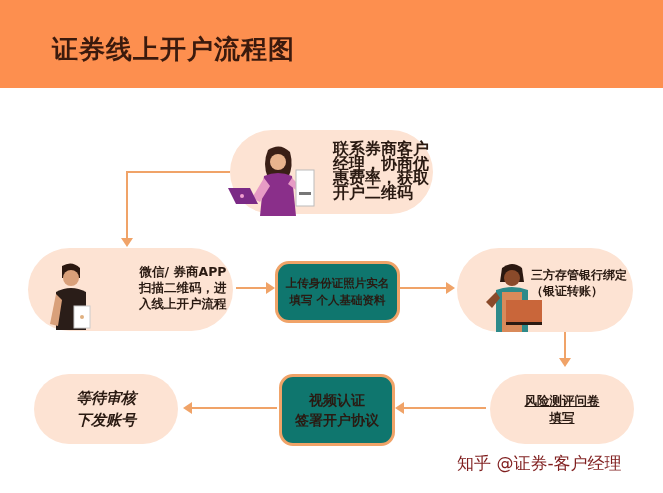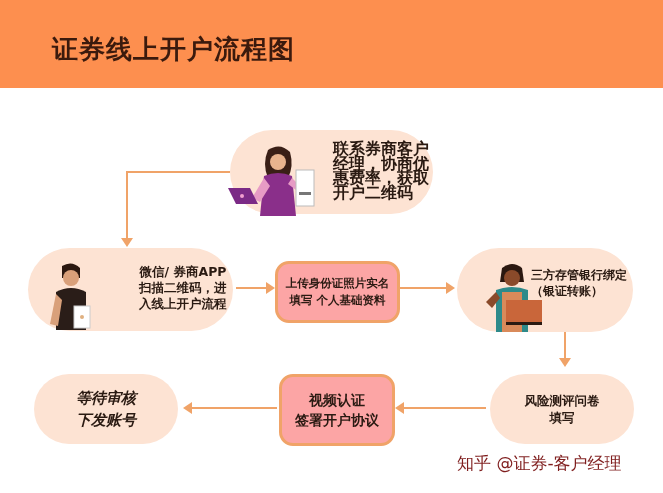--- a/index.html
+++ b/index.html
@@ -1,21 +1,21 @@
 <!DOCTYPE html>
 <html><head>
 <meta charset="utf-8">
 <style>
   html, body { margin:0; padding:0; }
   body { width:663px; height:493px; position:relative; background:#ffffff; overflow:hidden;
          font-family:"DejaVu Sans","Liberation Sans",sans-serif; }
   .header { position:absolute; left:0; top:0; width:663px; height:88px; background:#fd8f4f; }
   .header .title { position:absolute; left:52px; top:32px; font-size:26px; font-weight:bold; color:#3b1a0d; letter-spacing:1px; }
   .pill { position:absolute; background:#fde3d3; border-radius:50px; }
-  .box { position:absolute; background:#fca5a5; border:3px solid #f0a368; border-radius:14px; box-sizing:border-box;
+  .box { position:absolute; background:#0f766e; border:3px solid #f0a368; border-radius:14px; box-sizing:border-box;
          display:flex; align-items:center; justify-content:center; text-align:center; }
   .txt { position:absolute; color:#2a1a12; font-weight:bold; white-space:pre-line; }
   .line { position:absolute; background:#f0a368; }
   .ah-down { position:absolute; width:0; height:0; border-left:6px solid transparent; border-right:6px solid transparent; border-top:9px solid #f0a368; }
   .ah-right { position:absolute; width:0; height:0; border-top:6px solid transparent; border-bottom:6px solid transparent; border-left:9px solid #f0a368; }
   .ah-left { position:absolute; width:0; height:0; border-top:6px solid transparent; border-bottom:6px solid transparent; border-right:9px solid #f0a368; }
   .watermark { position:absolute; left:457px; top:452px; font-size:17px; color:#7f1d1d; }
   svg { position:absolute; }
 </style>
 </head>
@@ -80,21 +80,21 @@
   <rect x="22" y="38" width="36" height="24" fill="#c9663a"></rect>
   <rect x="22" y="60" width="36" height="3" fill="#2a1a12"></rect>
 </svg>
 <div class="txt" style="left:531px;top:267px;font-size:12px;line-height:16px;">三方存管银行绑定
 （银证转账）</div>
 
 <div class="line" style="left:564px;top:332px;width:2px;height:27px;"></div>
 <div class="ah-down" style="left:559px;top:358px;"></div>
 
 <div class="pill" style="left:490px;top:374px;width:144px;height:70px;border-radius:36px;"></div>
-<div class="txt" style="left:490px;top:392px;width:144px;text-align:center;font-size:12.5px;line-height:17px;">风险测评问卷
+<div class="txt" style="left:490px;top:392px;width:144px;text-align:center;font-size:12.5px;line-height:17px;text-decoration:underline;">风险测评问卷
 填写</div>
 
 <div class="line" style="left:404px;top:407px;width:82px;height:2px;"></div>
 <div class="ah-left" style="left:395px;top:402px;"></div>
 
 <div class="box" style="left:279px;top:374px;width:116px;height:72px;align-items:center;">
   <div style="font-size:14px;font-weight:bold;color:#2a1a12;line-height:20px;white-space:pre-line;">视频认证
 签署开户协议</div>
 </div>
 

